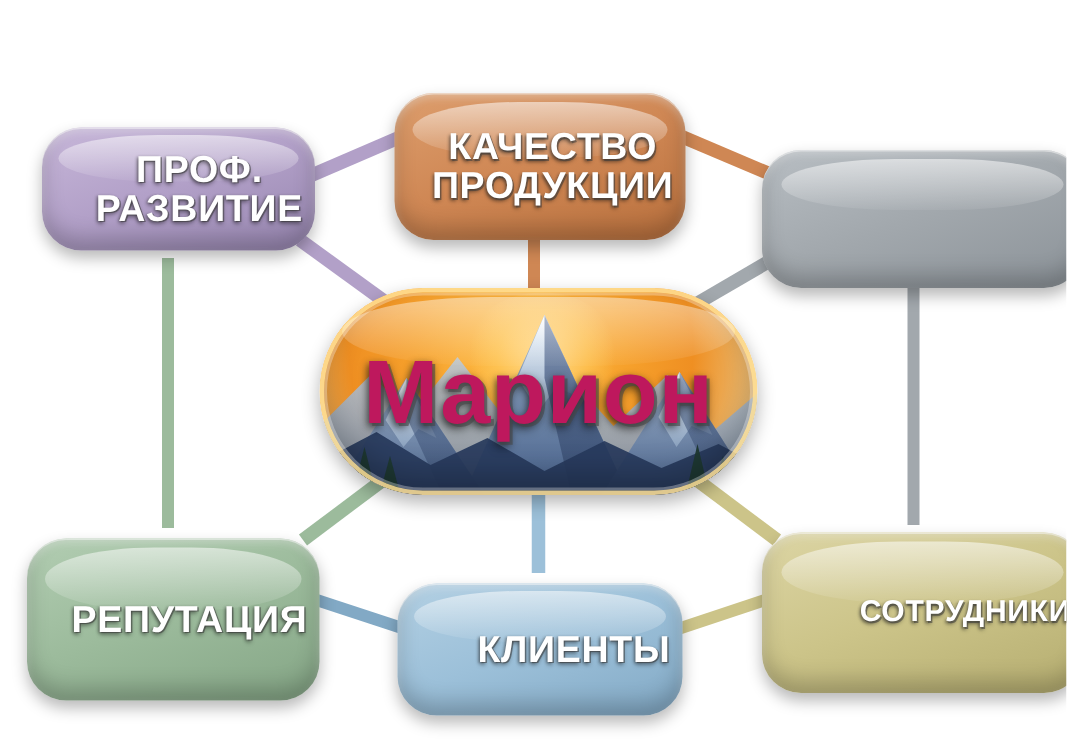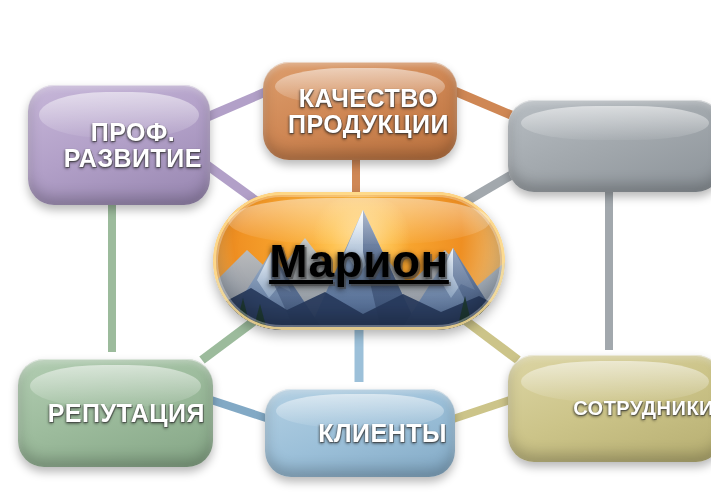--- a/index.html
+++ b/index.html
@@ -132,29 +132,28 @@
     z-index: 8;
     pointer-events: none;
   }
   #center-label {
     position: absolute;
     inset: 0;
     display: flex;
     align-items: center;
     justify-content: center;
     z-index: 9;
-    color: #000000;
+    color: #be185d;
     font-weight: bold;
-    font-size: 46px;
+    font-size: 60px;
     letter-spacing: 0.5px;
     text-shadow:
        2px 2px 0 rgba(70,70,70,.6),
       -1px 2px 4px rgba(30,30,30,.55),
        0 3px 7px rgba(0,0,0,.45);
-    text-decoration: underline;
   }
 </style>
 </head>
 <body>
 
 <div id="canvas">
 
   <svg id="edges" viewBox="0 0 711 500" preserveAspectRatio="none">
       <line x1="205" y1="118" x2="270" y2="90" stroke="#b2a0c8" stroke-width="9" stroke-linecap="butt"></line>
       <line x1="200" y1="160" x2="262" y2="205" stroke="#b2a0c8" stroke-width="9" stroke-linecap="butt"></line>
@@ -221,21 +220,21 @@
           <path d="M278,138 L285,116 L292,138 Z"></path>
         </g>
       </svg>
     </div>
     <div class="center-gloss"></div>
     <div class="rim"></div>
     <div id="center-label">Марион</div>
   </div>
 
   <div id="node-layer">
-      <div class="node" style="left: 28px; top: 73px; width: 182px; height: 120px; background: linear-gradient(160deg, rgb(199, 183, 217) 0%, rgb(178, 160, 200) 48%, rgb(150, 133, 175) 100%); box-shadow: rgba(0, 0, 0, 0.28) 0px 5px 10px, rgba(255, 255, 255, 0.5) 0px 1px 0px inset;">
+      <div class="node" style="left: 28px; top: 73px; width: 182px; height: 82px; background: linear-gradient(160deg, rgb(199, 183, 217) 0%, rgb(178, 160, 200) 48%, rgb(150, 133, 175) 100%); box-shadow: rgba(0, 0, 0, 0.28) 0px 5px 10px, rgba(255, 255, 255, 0.5) 0px 1px 0px inset;">
         <div class="innershade"></div>
         <div class="gloss"></div>
         <div class="label" style="font-size: 25px;">ПРОФ.
 РАЗВИТИЕ</div>
       </div>
       <div class="node" style="left: 263px; top: 50px; width: 194px; height: 98px; background: linear-gradient(160deg, rgb(221, 158, 109) 0%, rgb(207, 135, 84) 48%, rgb(185, 112, 61) 100%); box-shadow: rgba(0, 0, 0, 0.28) 0px 5px 10px, rgba(255, 255, 255, 0.5) 0px 1px 0px inset;">
         <div class="innershade"></div>
         <div class="gloss"></div>
         <div class="label" style="font-size: 25px;">КАЧЕСТВО
 ПРОДУКЦИИ</div>

